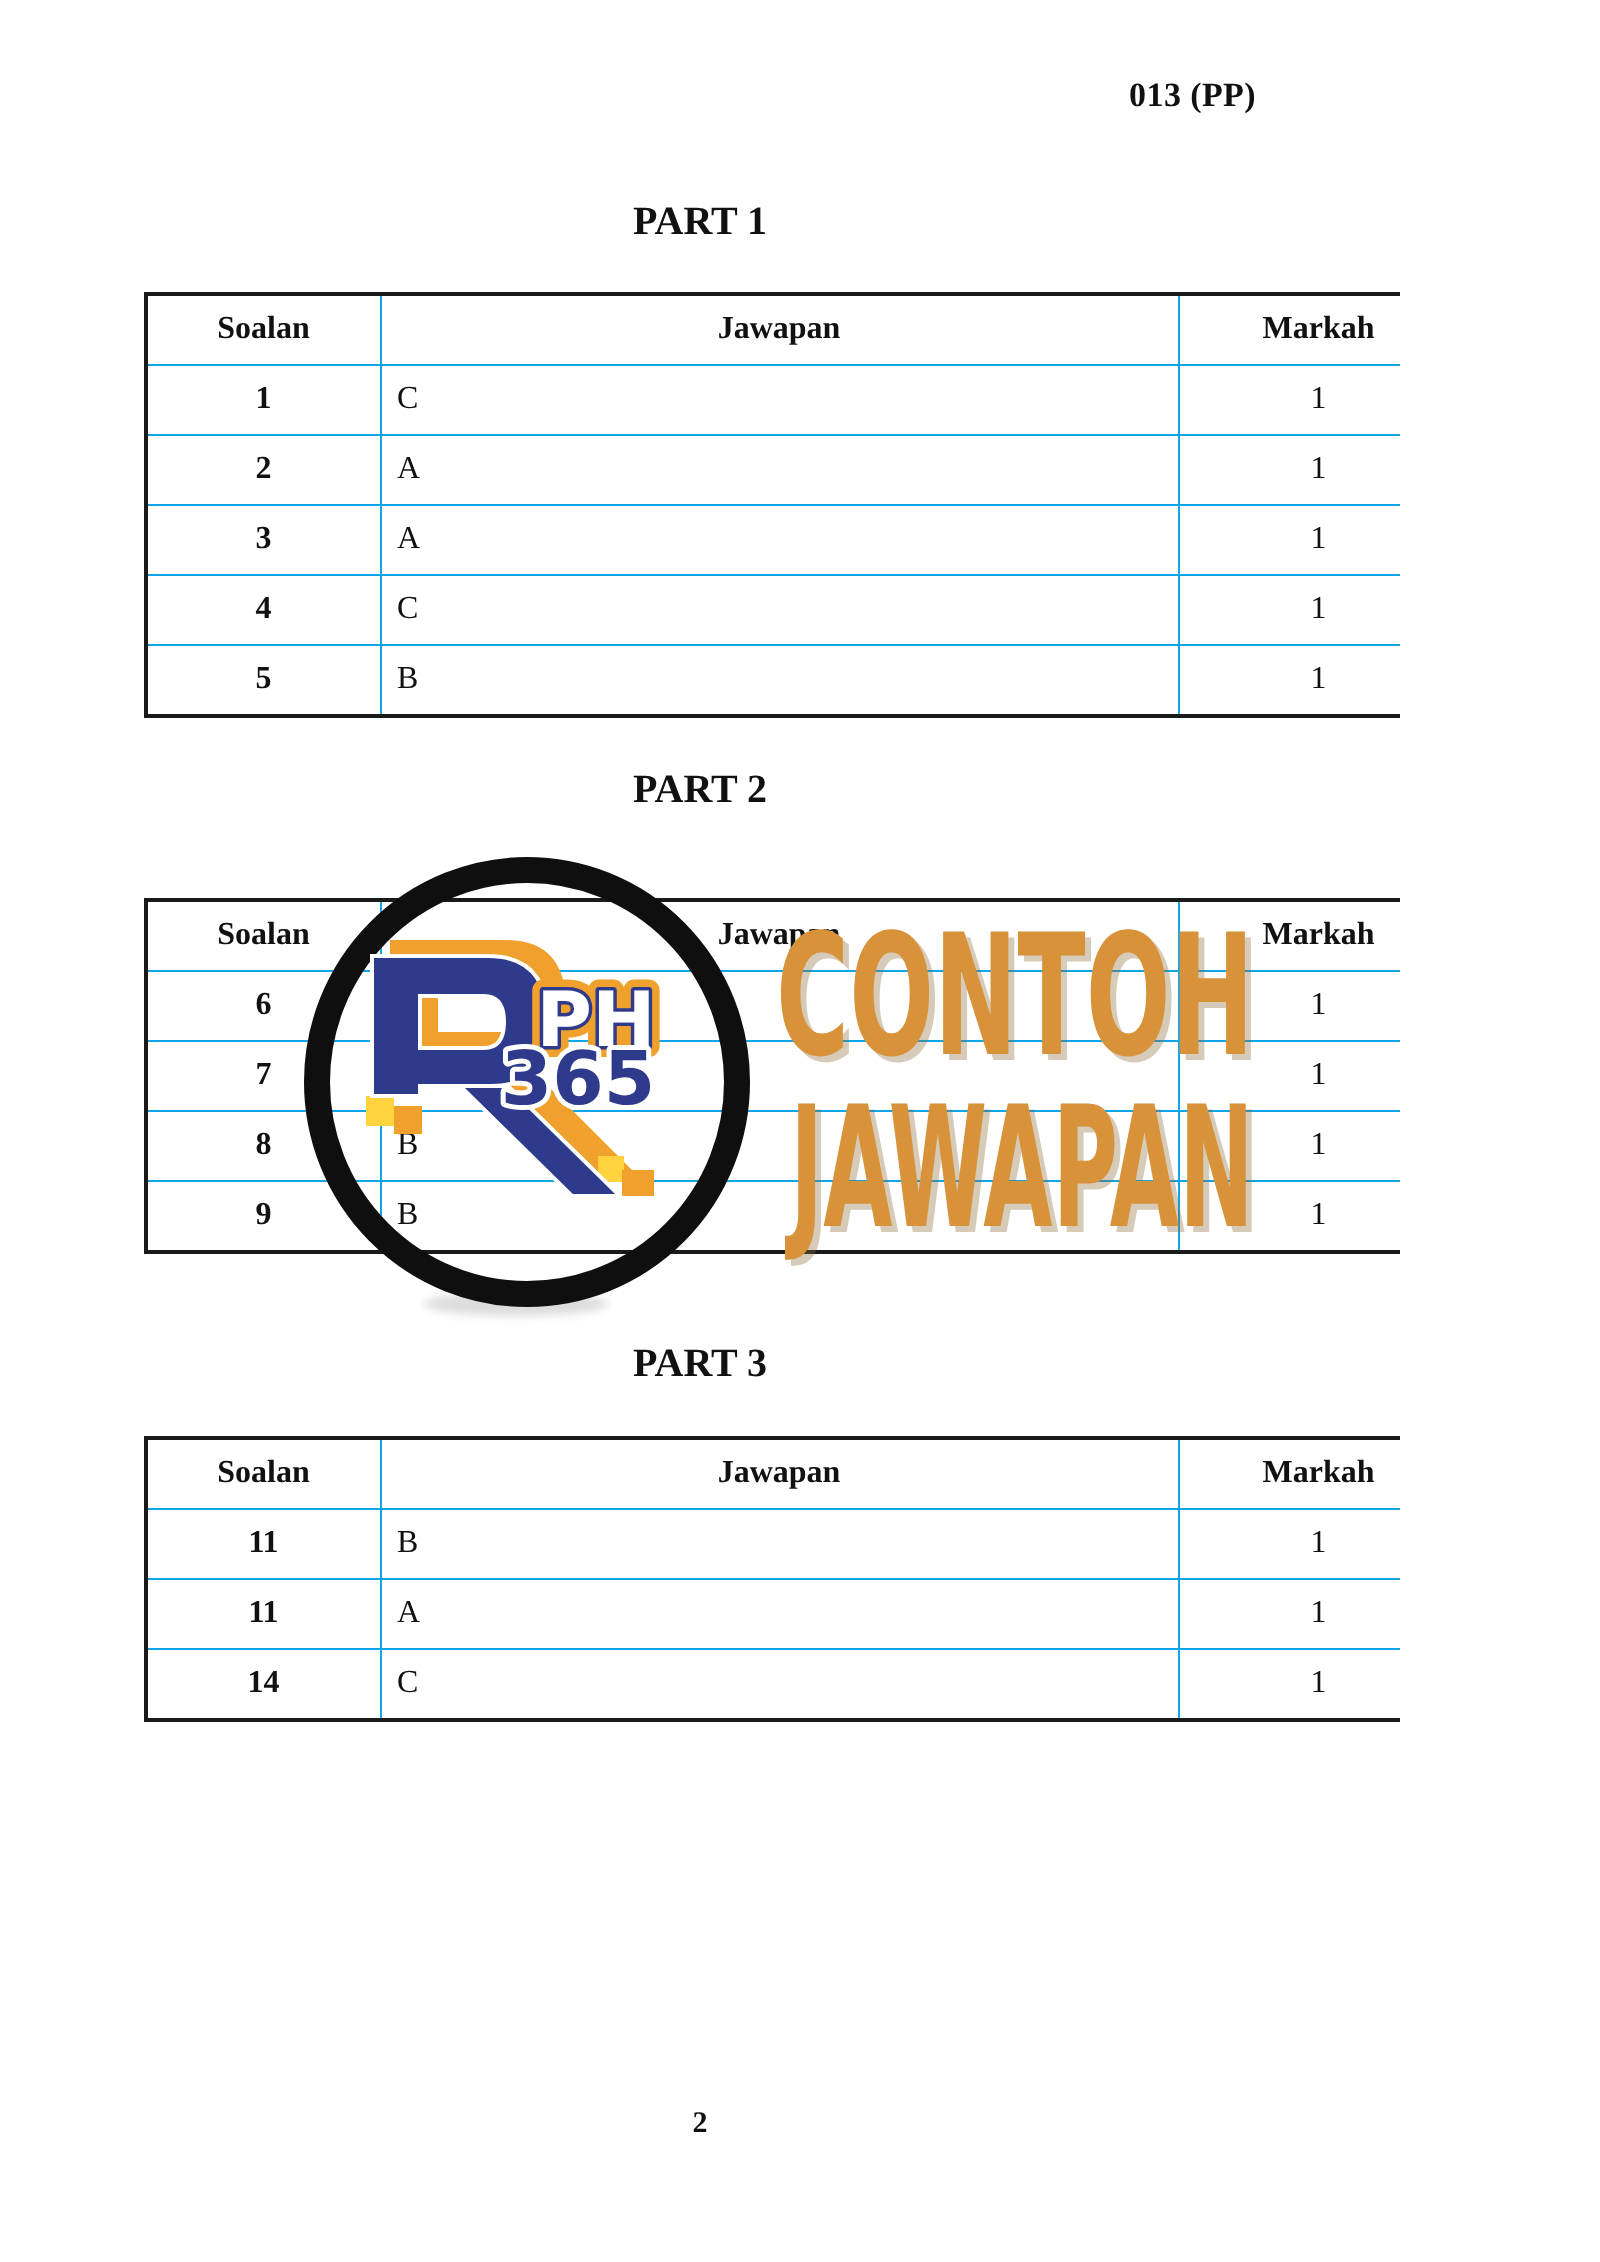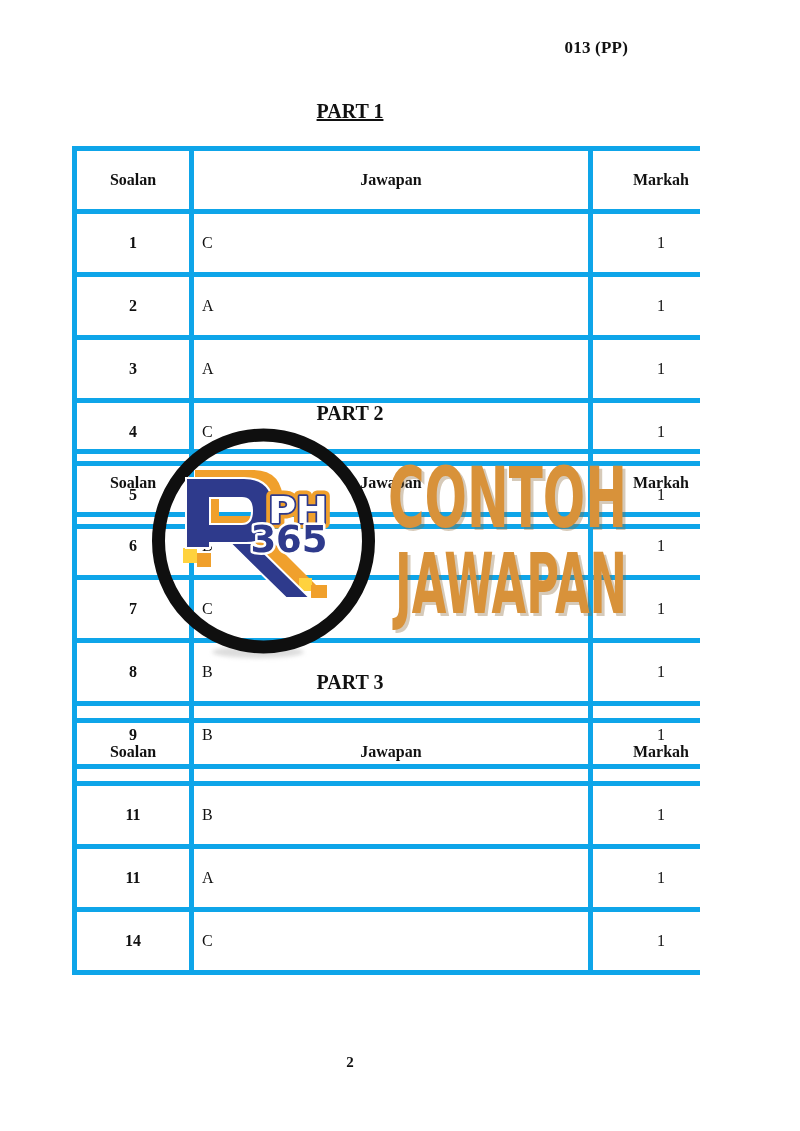--- a/index.html
+++ b/index.html
@@ -21,39 +21,39 @@
   }
   .answer-table{
     position:absolute;left:72px;width:657px;
     border-collapse:collapse;table-layout:fixed;
     font-size:16px;
   }
   .answer-table col.c-soalan{width:117px;}
   .answer-table col.c-jawapan{width:399px;}
   .answer-table col.c-markah{width:141px;}
   .answer-table th,.answer-table td{
-    border:5px solid #0ea5e9;
-    height:34px;padding:12px;vertical-align:middle;
+    border:1px solid #0ea5e9;
+    height:34px;padding:0;vertical-align:middle;
     font-weight:normal;
   }
   .answer-table{border:2px solid #1a1a1a;}
   .answer-table th{font-weight:bold;text-align:center;}
   .answer-table td:first-child{font-weight:bold;text-align:center;}
   .answer-table td:nth-child(2){text-align:left;padding-left:8px;}
   .answer-table td:last-child{text-align:center;}
   .page-number{
     position:absolute;left:0;top:1054px;width:100%;
     text-align:center;font-size:15px;font-weight:bold;
   }
   #watermark{
     position:absolute;left:0;top:0;width:800px;height:1131px;
     pointer-events:none;z-index:5;
   }
   #t1{top:146px;} #t2{top:449px;} #t3{top:718px;}
-  #h1{top:99px;text-decoration:underline;} #h2{top:401px;} #h3{top:670px;}
+  #h1{top:99px;} #h2{top:383px;} #h3{top:670px;}
 </style>
 </head>
 <body>
 
 <div id="page">
 
   <div class="doc-code">013 (PP)</div>
 
   <div id="h1" class="part-title">PART 1</div>
   <table id="t1" class="answer-table">

